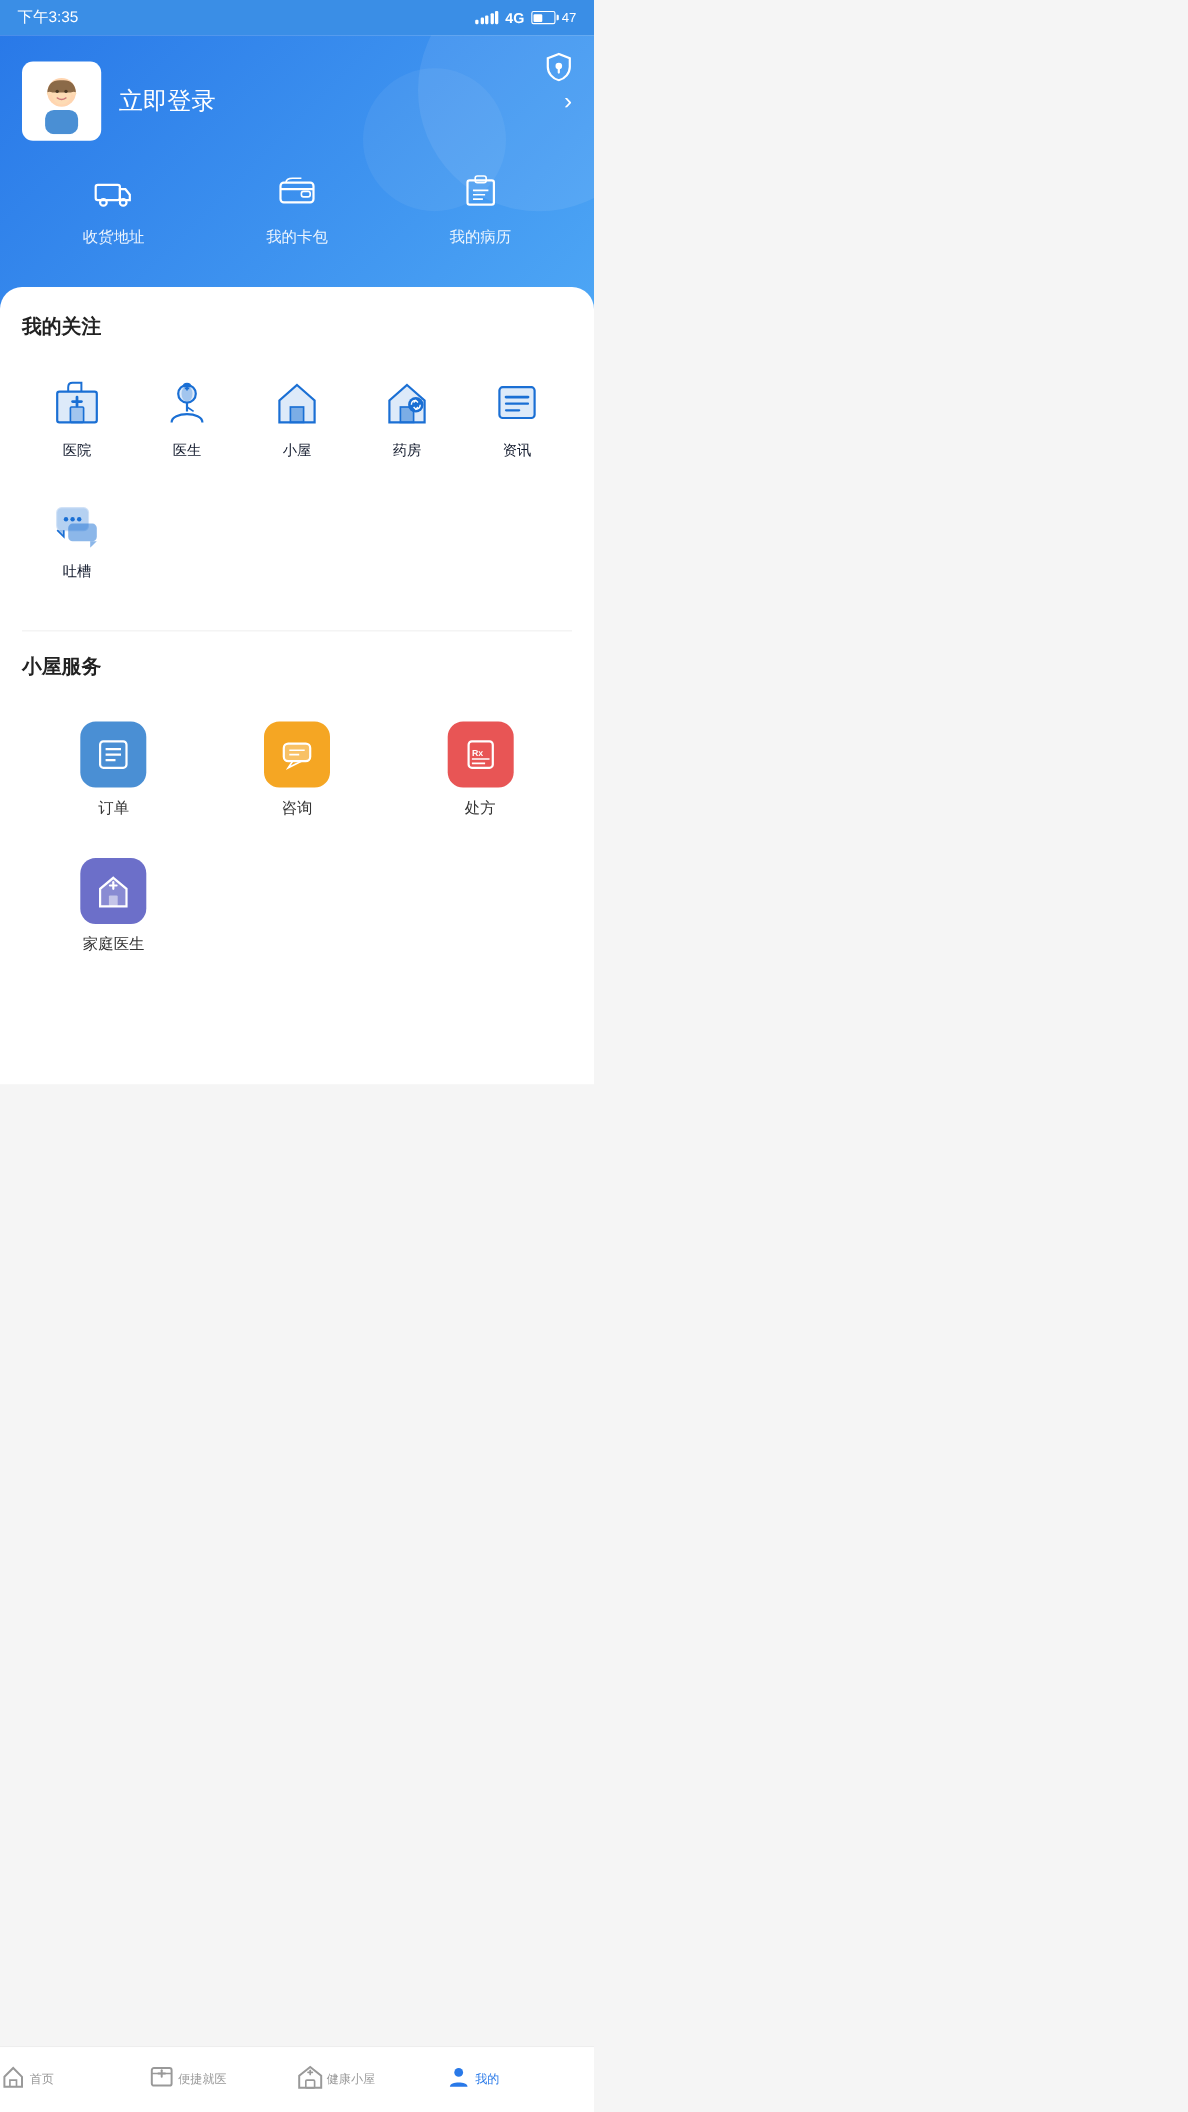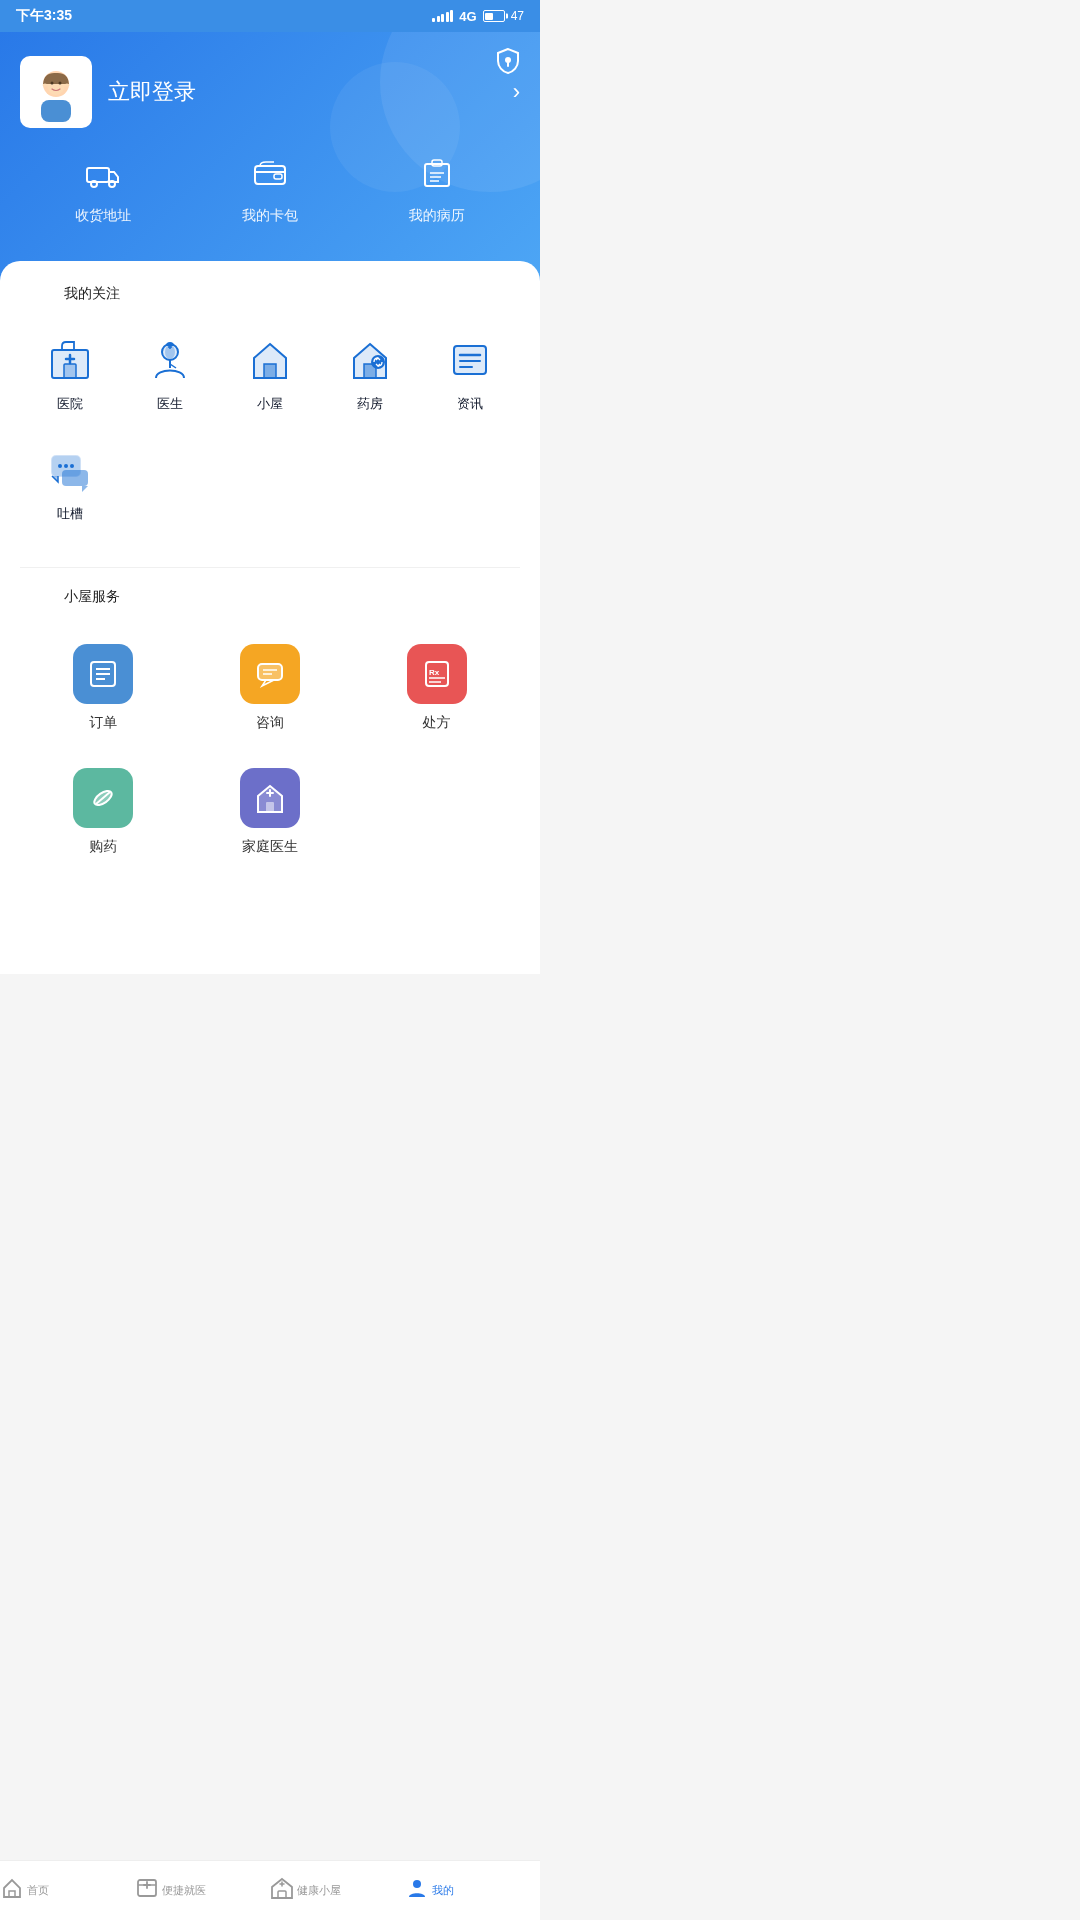--- a/index.html
+++ b/index.html
@@ -17,21 +17,21 @@
       background: #3a8ee6;
       display: flex;
       justify-content: space-between;
       align-items: center;
       padding: 6px 16px;
       height: 32px;
     }
     .status-time {
       color: white;
       font-size: 14px;
-      font-weight: 700;
+      font-weight: 400;
     }
     .status-right {
       display: flex;
       align-items: center;
       gap: 6px;
       color: white;
       font-size: 12px;
     }
     .signal-bars {
       display: flex;
@@ -168,25 +168,24 @@
     .main-card {
       background: white;
       border-radius: 20px 20px 0 0;
       margin-top: -24px;
       position: relative;
       z-index: 1;
       padding: 24px 20px 100px;
     }
 
     .section-title {
-      font-size: 14px;
-      font-weight: 400;
+      font-size: 18px;
+      font-weight: 700;
       color: #222;
       margin-bottom: 20px;
-      margin-left: 44px;
     }
 
     
     .focus-grid {
       display: flex;
       flex-wrap: wrap;
       gap: 0;
       margin-bottom: 10px;
     }
     .focus-item {
@@ -522,30 +521,20 @@
           <svg width="32" height="32" viewBox="0 0 32 32" fill="none">
             <rect x="5" y="4" width="22" height="24" rx="3" stroke="white" stroke-width="2" fill="none"></rect>
             <text x="8" y="17" font-size="8" fill="white" font-weight="bold">Rx</text>
             <line x1="8" y1="20" x2="24" y2="20" stroke="white" stroke-width="1.5"></line>
             <line x1="8" y1="24" x2="20" y2="24" stroke="white" stroke-width="1.5"></line>
           </svg>
         </div>
         <span class="service-label">处方</span>
       </div>
 
-      <div class="service-item">
-        <div class="service-icon-wrap" style="background:#5cb8a0;">
-          <svg width="32" height="32" viewBox="0 0 32 32" fill="none">
-            <ellipse cx="16" cy="16" rx="10" ry="5" transform="rotate(-35 16 16)" fill="white" opacity="0.3"></ellipse>
-            <ellipse cx="16" cy="16" rx="10" ry="5" transform="rotate(-35 16 16)" stroke="white" stroke-width="2" fill="none"></ellipse>
-            <line x1="9" y1="22" x2="23" y2="10" stroke="white" stroke-width="2"></line>
-          </svg>
-        </div>
-        <span class="service-label">购药</span>
-      </div>
 
       <div class="service-item">
         <div class="service-icon-wrap" style="background:#6c6fc9;">
           <svg width="32" height="32" viewBox="0 0 32 32" fill="none">
             <polygon points="16,4 28,14 28,30 4,30 4,14" fill="white" opacity="0.2"></polygon>
             <polygon points="16,4 28,14 28,30 4,30 4,14" stroke="white" stroke-width="2" fill="none"></polygon>
             <rect x="12" y="20" width="8" height="10" rx="1" fill="white" opacity="0.5"></rect>
             <line x1="16" y1="8" x2="16" y2="14" stroke="white" stroke-width="2" stroke-linecap="round"></line>
             <line x1="13" y1="11" x2="19" y2="11" stroke="white" stroke-width="2" stroke-linecap="round"></line>
           </svg>

